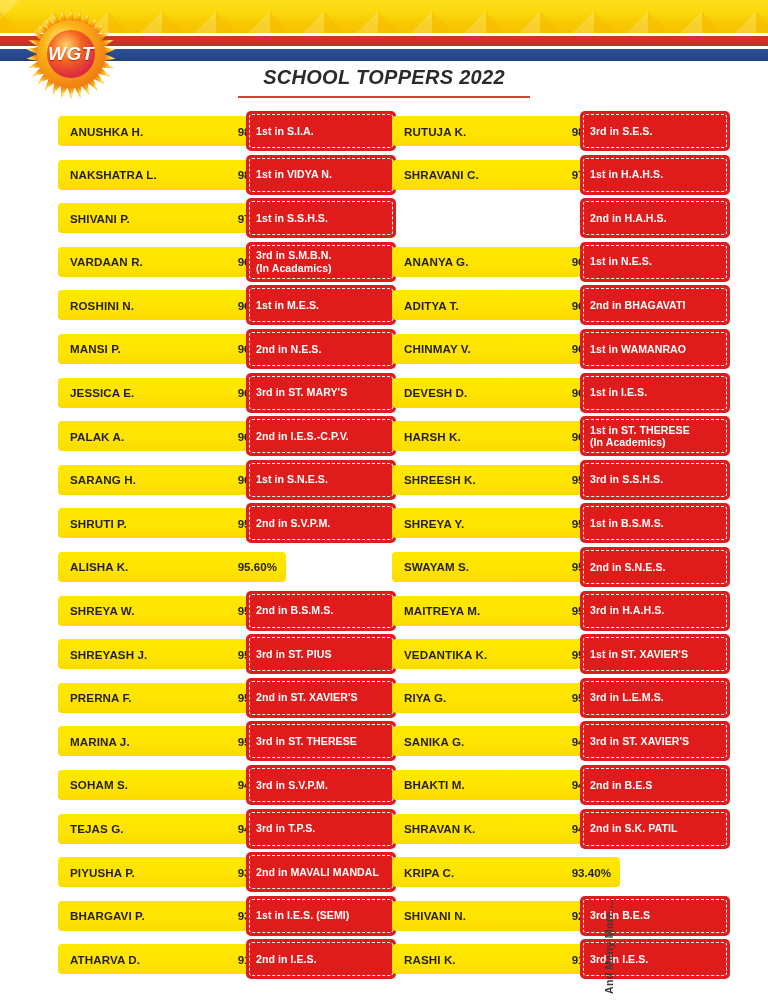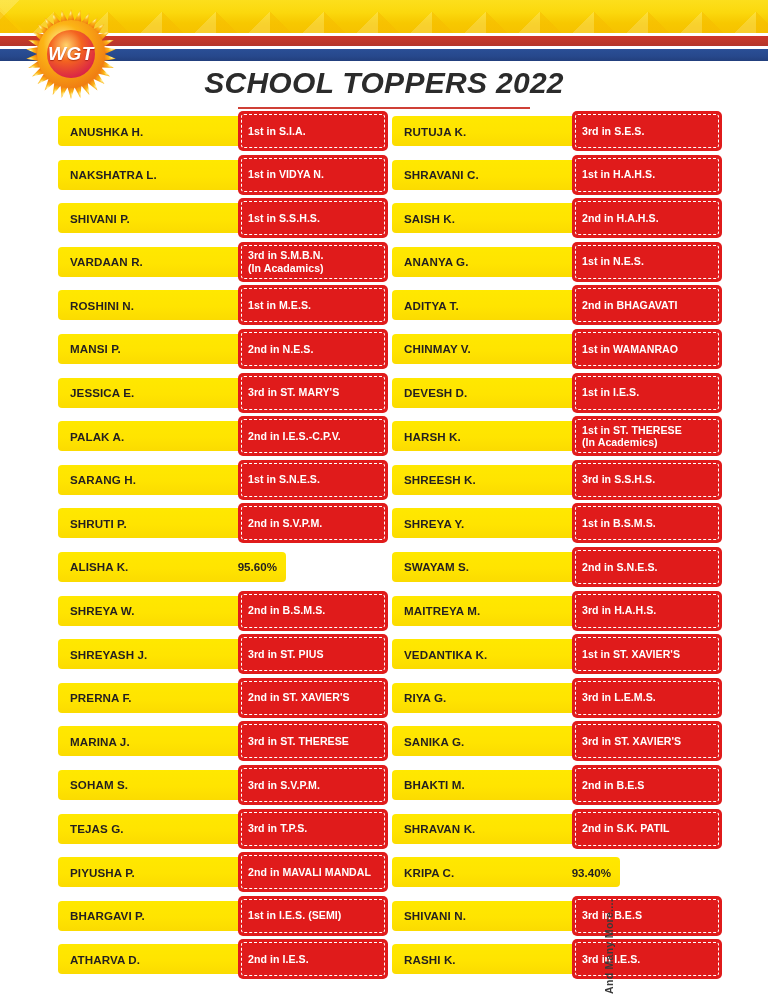--- a/index.html
+++ b/index.html
@@ -42,21 +42,21 @@
     display:flex; align-items:center; justify-content:center;
     color:#ffffff; font-weight:bold; font-size:19px; letter-spacing:.5px;
     font-style:italic;
     text-shadow: 0 1px 1px rgba(120,0,0,.5);
   }
 
   
   .title-wrap { position:absolute; left:0; top:66px; width:768px; text-align:center; }
   .title {
     display:inline-block;
-    font-size:30px; font-weight:bold; font-style:italic;
+    font-size:20px; font-weight:bold; font-style:italic;
     color:#2b2b2b; letter-spacing:.3px;
     padding-bottom:5px;
   }
   .title-rule { width:292px; height:2px; background:#cf4036; margin:2px auto 0; }
 
   
   .grid { position:absolute; left:0; top:111px; width:768px; }
   .col { position:absolute; top:0; width:330px; }
   .col-left  { left:58px; }
   .col-right { left:392px; }
@@ -76,21 +76,21 @@
     font-size:11.6px; font-weight:bold; color:#231f20;
     letter-spacing:.1px; white-space:nowrap;
   }
   .pct {
     flex:0 0 auto;
     font-size:11.6px; font-weight:bold; color:#231f20;
     white-space:nowrap;
   }
 
   .badge {
-    position:absolute; left:180px; top:0;
+    position:absolute; left:188px; top:0;
     width:150px; min-height:40px;
     background:#e01b1b;
     border-radius:5px;
     padding:3px;
     display:flex; align-items:center;
   }
   .badge-inner {
     width:100%; min-height:34px;
     border:1px dashed #ffffff;
     border-radius:3px;
@@ -481,24 +481,20 @@
             <div class="pname">SHRAVANI C.</div>
             <div class="pct">97.80%</div>
           </div>
           <div class="badge">
             <div class="badge-inner">
               <div class="badge-text">1st in H.A.H.S.</div>
             </div>
           </div>
         </div>
         <div class="row">
-          <div class="namebar">
-            <div class="pname">SAISH K.</div>
-            <div class="pct">97.20%</div>
-          </div>
           <div class="badge">
             <div class="badge-inner">
               <div class="badge-text">2nd in H.A.H.S.</div>
             </div>
           </div>
         </div>
         <div class="row">
           <div class="namebar">
             <div class="pname">ANANYA G.</div>
             <div class="pct">96.80%</div>

